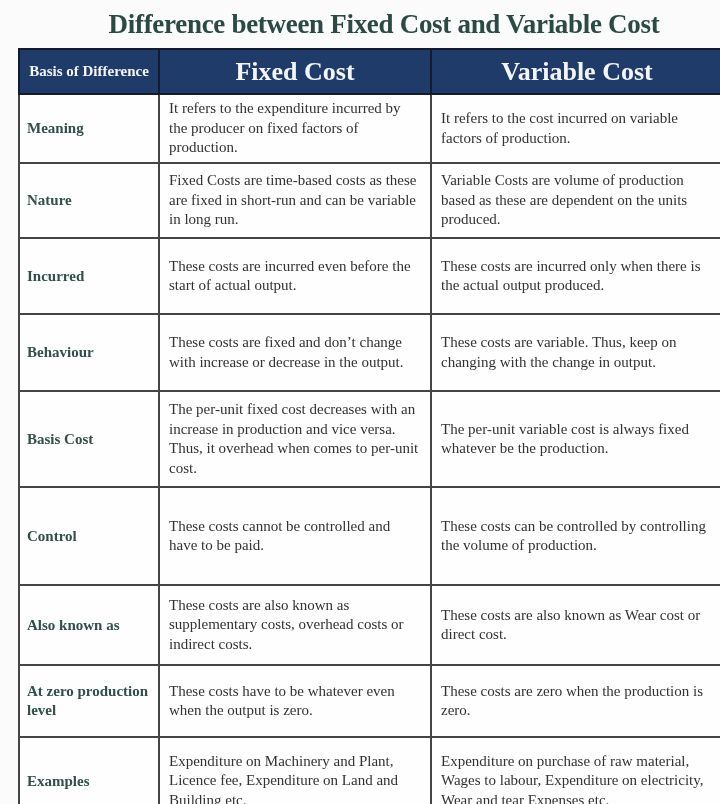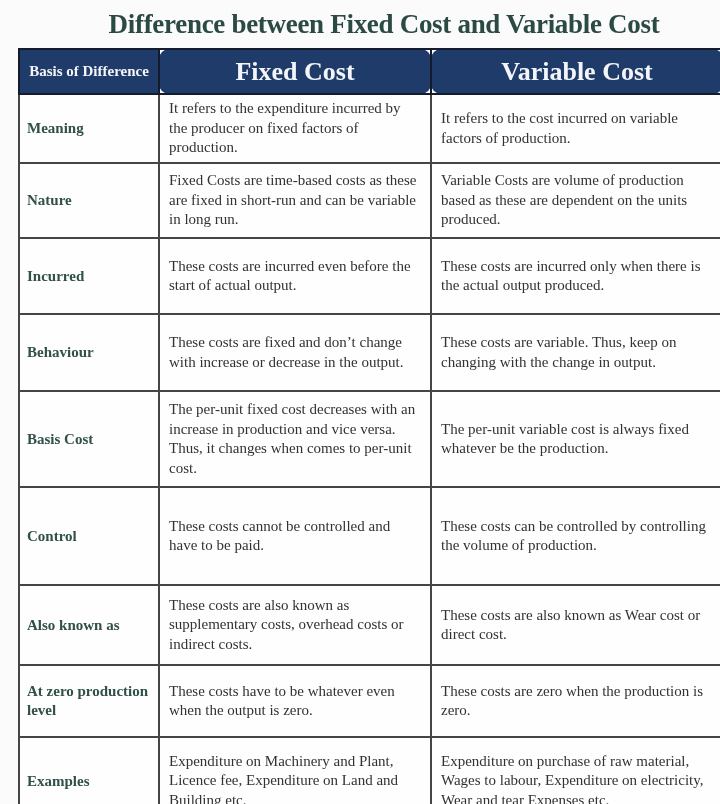--- a/index.html
+++ b/index.html
@@ -57,21 +57,20 @@
   th.basis-header{
     font-size:15px;
     font-weight:bold;
     text-align:center;
     padding:0 2px;
   }
   th.main-header{
     font-size:26px;
     font-weight:bold;
     text-align:center;
-    border-radius:10px;
   }
   tbody td{
     border:2px solid var(--border-color);
     vertical-align:middle;
     padding:4px 9px;
     background:#fefefe;
   }
   td.basis{
     font-weight:bold;
     font-size:15px;
@@ -130,21 +129,21 @@
         <td class="desc">These costs are incurred even before the start of actual output.</td>
         <td class="desc">These costs are incurred only when there is the actual output produced.</td>
       </tr>
       <tr>
         <td class="basis">Behaviour</td>
         <td class="desc">These costs are fixed and don’t change with increase or decrease in the output.</td>
         <td class="desc">These costs are variable. Thus, keep on changing with the change in output.</td>
       </tr>
       <tr>
         <td class="basis">Basis Cost</td>
-        <td class="desc">The per-unit fixed cost decreases with an increase in production and vice versa. Thus, it changes when comes to per-unit cost.</td>
+        <td class="desc">The per-unit fixed cost decreases with an increase in production and vice versa. Thus, it overhead when comes to per-unit cost.</td>
         <td class="desc">The per-unit variable cost is always fixed whatever be the production.</td>
       </tr>
       <tr>
         <td class="basis">Control</td>
         <td class="desc">These costs cannot be controlled and have to be paid.</td>
         <td class="desc">These costs can be controlled by controlling the volume of production.</td>
       </tr>
       <tr>
         <td class="basis">Also known as</td>
         <td class="desc">These costs are also known as supplementary costs, overhead costs or indirect costs.</td>

